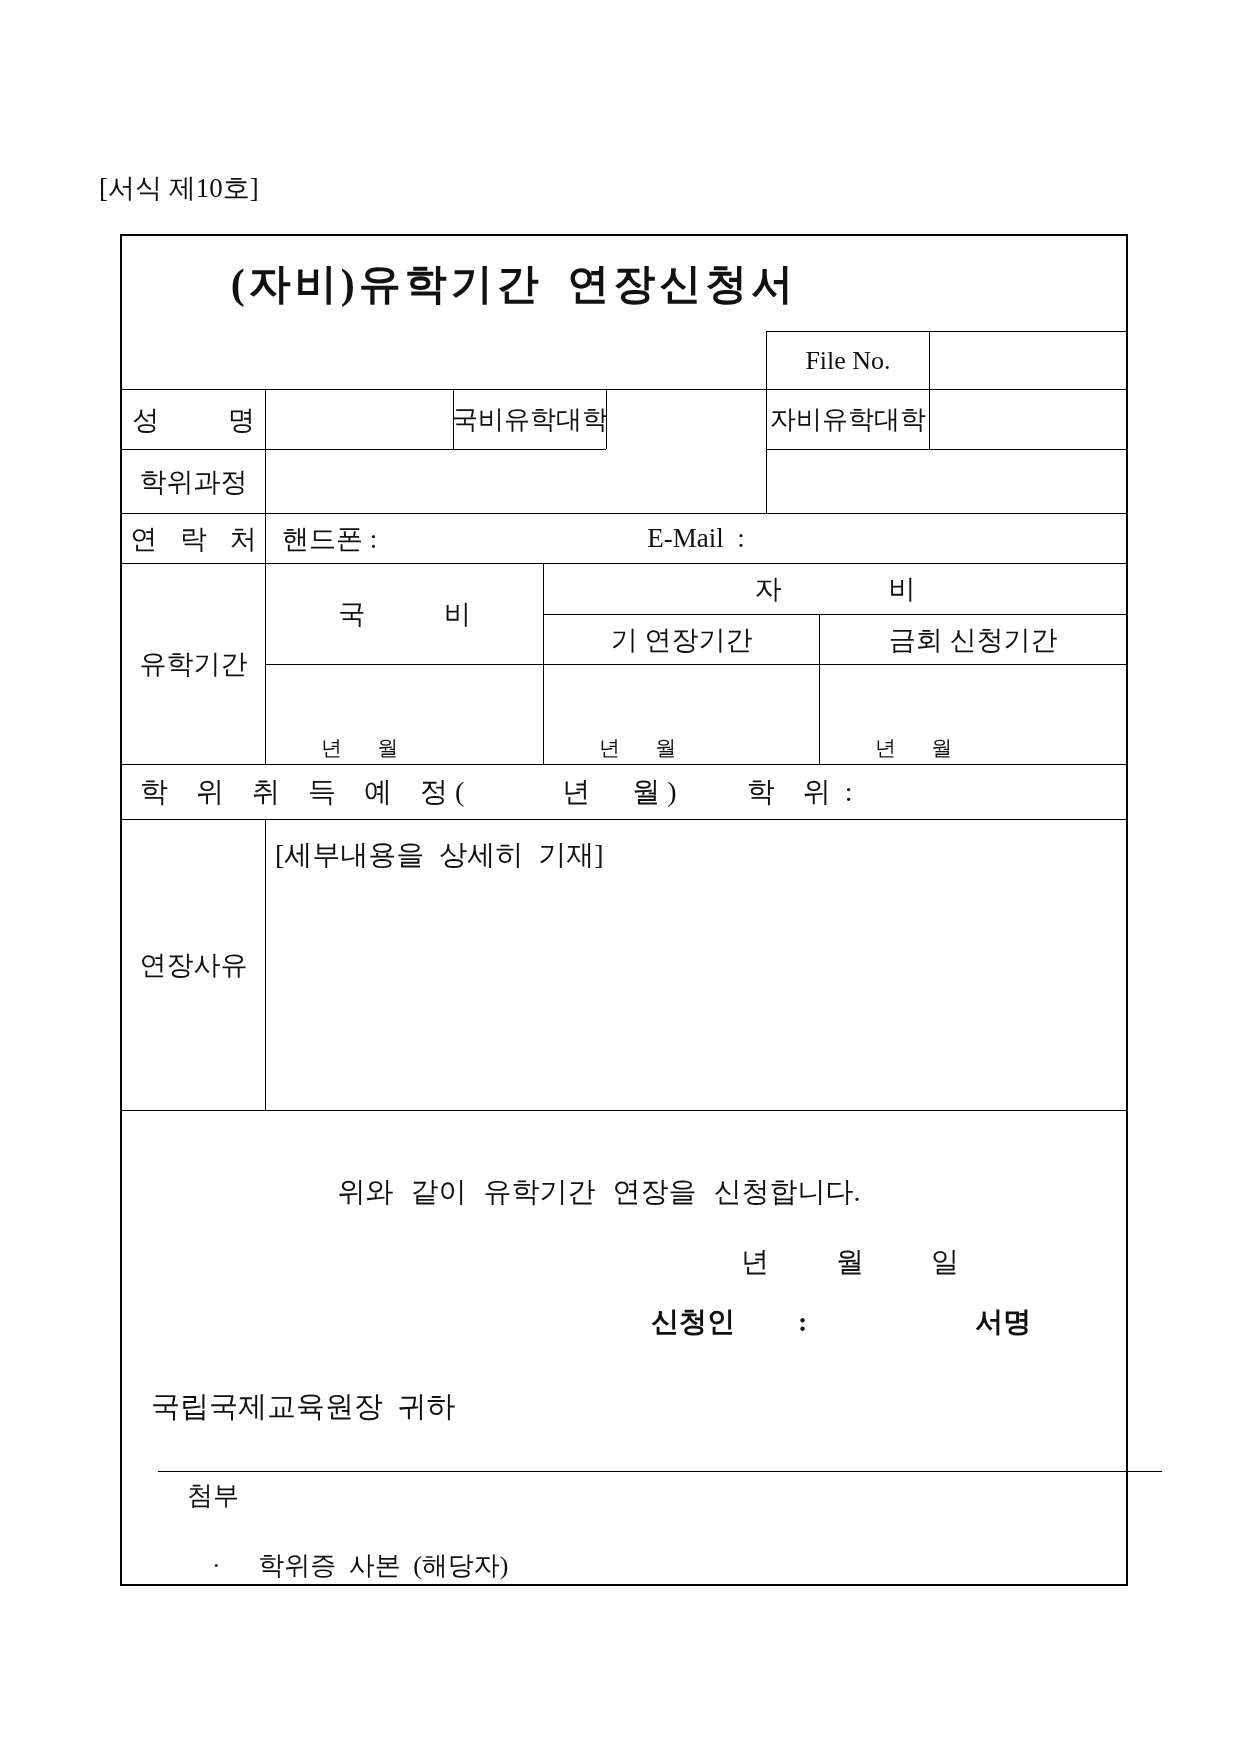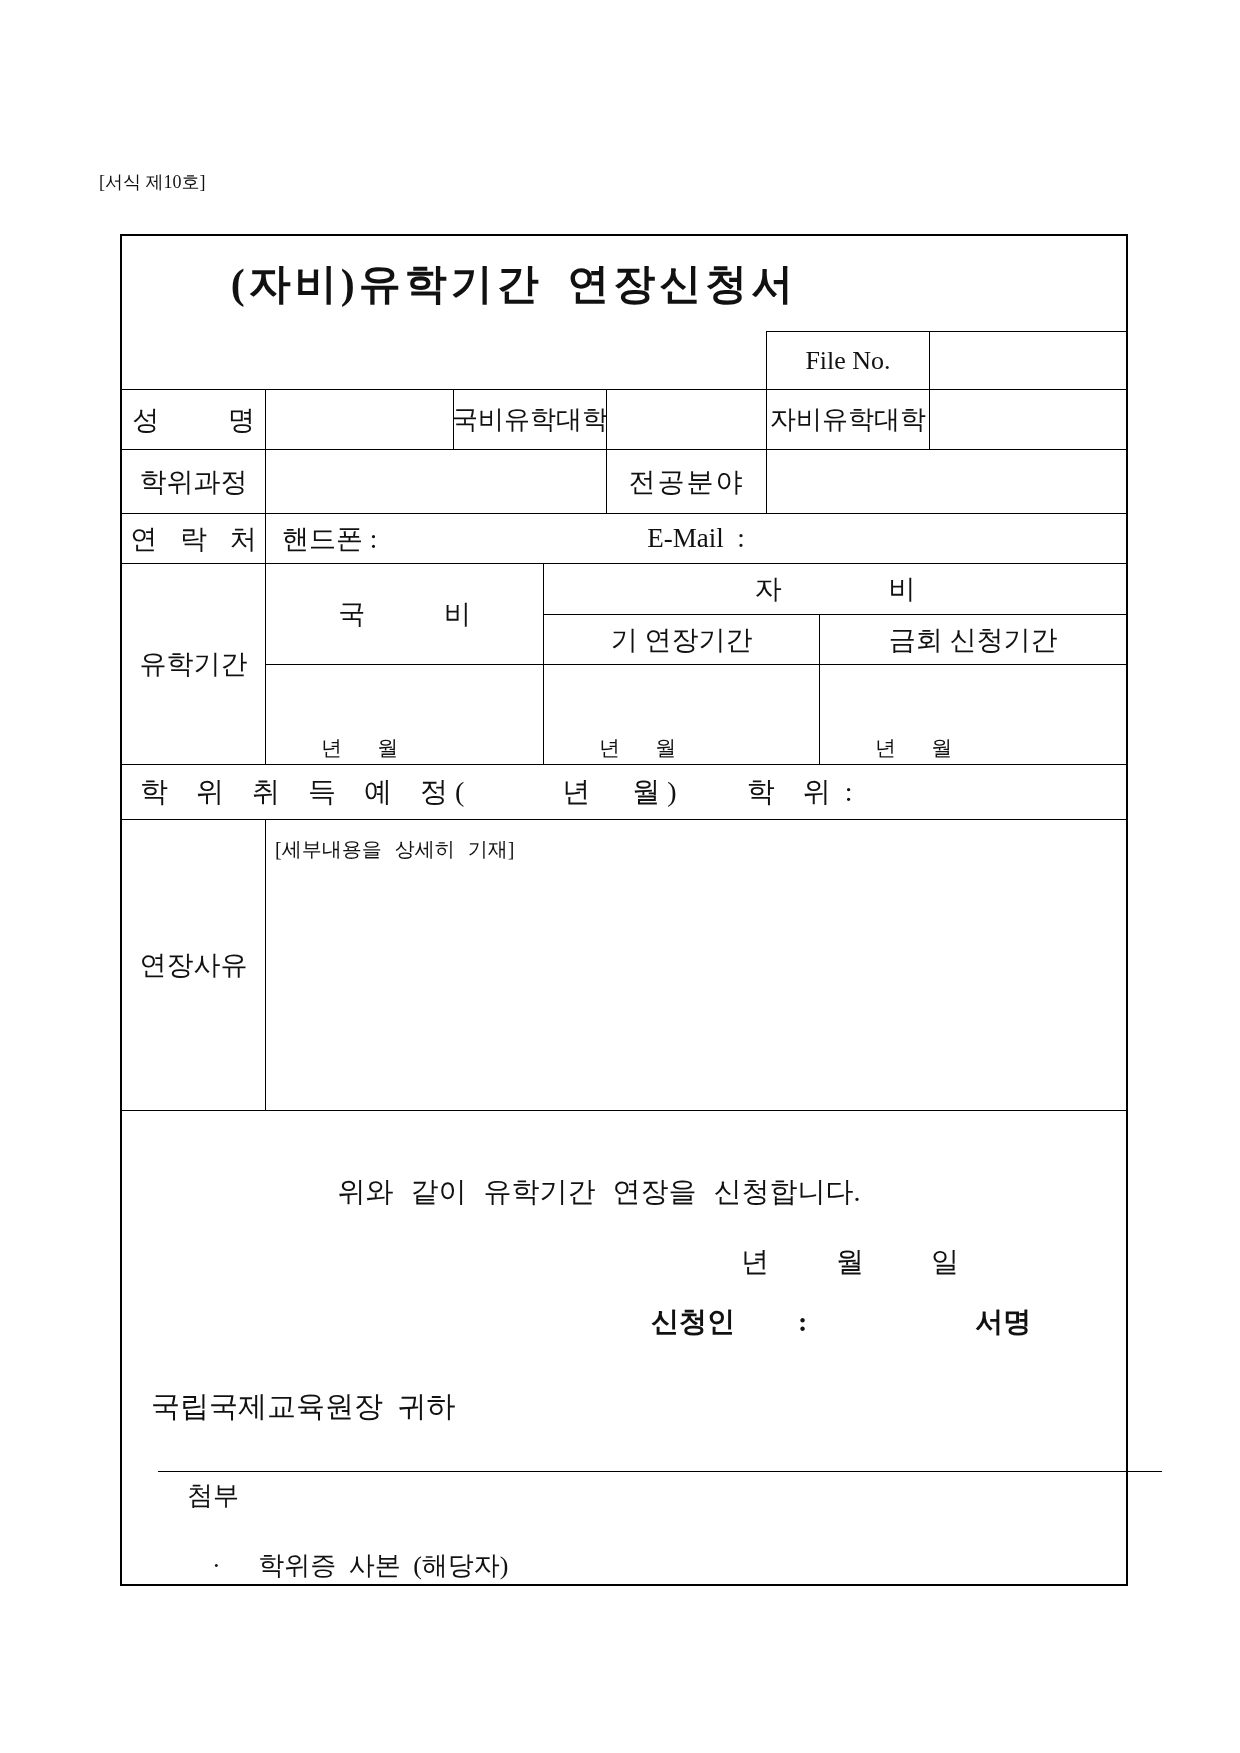--- a/index.html
+++ b/index.html
@@ -1,21 +1,21 @@
 <!DOCTYPE html>
 <html><head>
 <meta charset="utf-8">
 <style>
   html,body{margin:0;padding:0;}
   body{
     width:1240px;height:1753px;position:relative;background:#ffffff;
     font-family:"Liberation Serif","DejaVu Serif",serif;color:#111;
   }
   .form-code{
-    position:absolute;left:99px;top:170px;font-size:18px;white-space:pre;
+    position:absolute;left:99px;top:170px;font-size:27px;white-space:pre;
   }
   .form-table{
     position:absolute;left:120px;top:234px;width:1008px;height:1352px;
     border:2px solid #000;box-sizing:border-box;
   }
   .cell{
     position:absolute;box-sizing:border-box;border:0 solid #000;
     display:flex;align-items:center;justify-content:center;
     font-size:27px;white-space:pre;overflow:hidden;
   }
@@ -34,21 +34,21 @@
   .pd-l13{padding-left:55px;word-spacing:30px;}
   .abs{position:absolute;white-space:pre;}
   .stmt-line1{left:0;right:0;top:62px;text-align:center;padding-right:50px;font-size:28px;word-spacing:10px;}
   .stmt-date{left:619px;top:132px;font-size:28px;word-spacing:60px;}
   .stmt-applicant{left:529px;top:192px;font-size:28px;font-weight:bold;}
   .stmt-recipient{left:29px;top:276px;font-size:29px;}
   .attach-label{left:29px;top:6px;font-size:26px;}
   .attach-item1{left:54px;top:40px;font-size:26px;word-spacing:6px;}
   .attach-item2{left:54px;top:76px;font-size:26px;word-spacing:6px;}
   .contact-phone{position:absolute;left:16px;top:0;bottom:0;display:flex;align-items:center;font-size:27px;white-space:pre;}
-  .reason-hint{padding:16px 12px 0 9px;font-size:20px;word-spacing:8px;}
+  .reason-hint{padding:16px 12px 0 9px;font-size:28px;word-spacing:8px;}
   .degree-line{padding-left:18px;font-size:28px;}
 </style>
 </head>
 <body>
 
 <div class="form-code">[서식 제10호]</div>
 
 <div class="form-table">
 
   <div class="cell title-cell" style="left:0;top:0;width:904px;height:95px;">(자비)유학기간 연장신청서</div>
@@ -58,21 +58,20 @@
 
   <div class="cell bt ws62" style="left:0;top:153px;width:143px;height:60px;">성 명</div>
   <div class="cell bt bl" style="left:143px;top:153px;width:188px;height:60px;"></div>
   <div class="cell bt bl fs26" style="left:331px;top:153px;width:153px;height:60px;">국비유학대학</div>
   <div class="cell bt bl" style="left:484px;top:153px;width:160px;height:60px;"></div>
   <div class="cell bt bl fs26" style="left:644px;top:153px;width:163px;height:60px;">자비유학대학</div>
   <div class="cell bt bl" style="left:807px;top:153px;width:197px;height:60px;"></div>
 
   <div class="cell bt" style="left:0;top:213px;width:143px;height:64px;">학위과정</div>
   <div class="cell bt bl" style="left:143px;top:213px;width:341px;height:64px;"></div>
-  <div class="cell bt bl" style="left:484px;top:213px;width:160px;height:64px;letter-spacing:2px;">전공분야</div>
   <div class="cell bt bl" style="left:644px;top:213px;width:360px;height:64px;"></div>
 
   <div class="cell bt ws16" style="left:0;top:277px;width:143px;height:50px;">연 락 처</div>
   <div class="cell bt bl" style="left:143px;top:277px;width:861px;height:50px;">
     <span class="contact-phone">핸드폰 :</span>
     <span>E-Mail  :</span>
   </div>
 
   <div class="cell bt" style="left:0;top:327px;width:143px;height:201px;">유학기간</div>
   <div class="cell bt bl ws72" style="left:143px;top:327px;width:278px;height:101px;">국 비</div>

